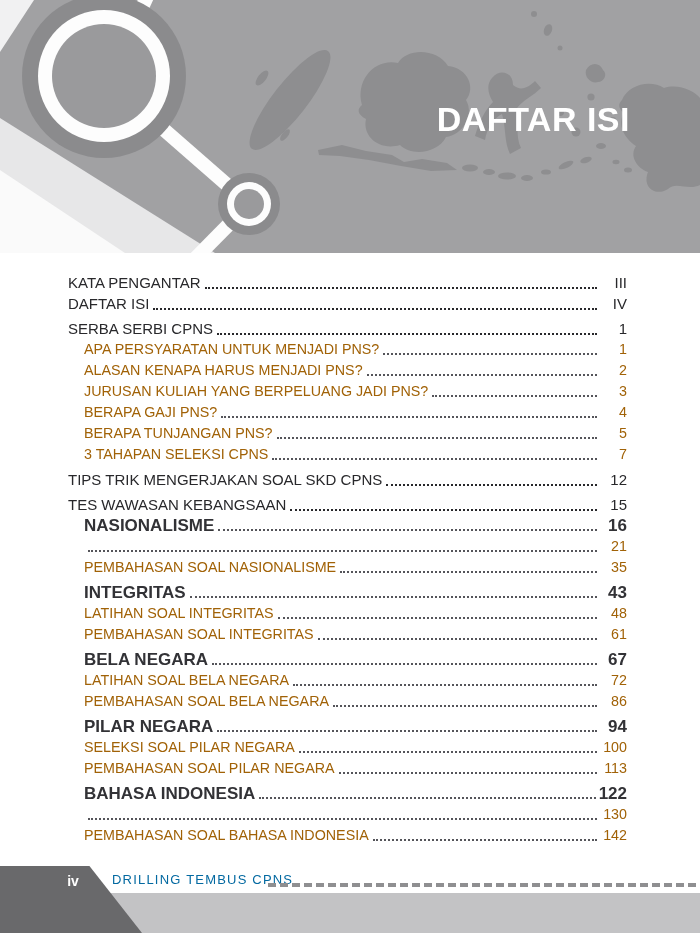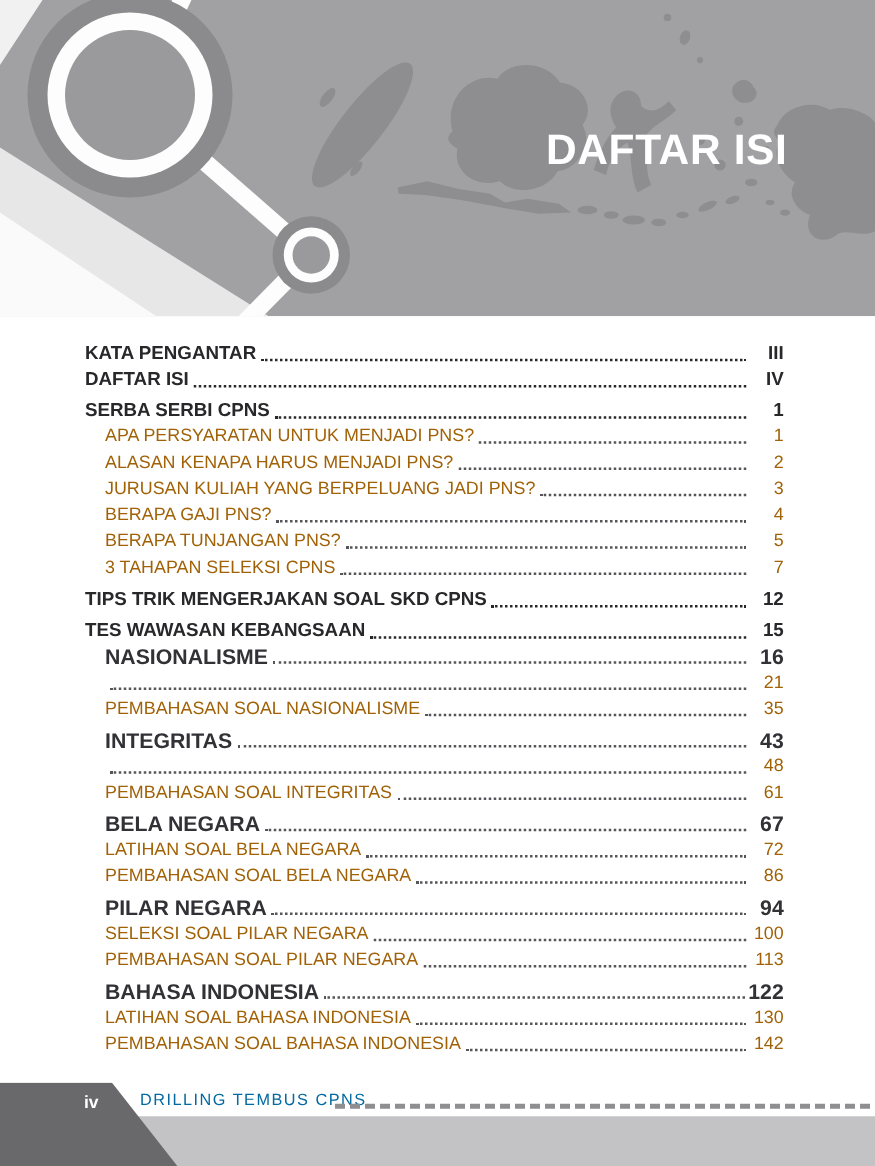--- a/index.html
+++ b/index.html
@@ -9,21 +9,21 @@
   }
   
   .banner{position:absolute;top:0;left:0;width:700px;height:253px;}
   .banner svg{display:block;}
   
   .toc{position:absolute;top:272px;left:68px;width:559px;}
   .row{display:flex;height:21px;line-height:21px;}
   .row .t{white-space:nowrap;}
   .row .leader{flex:1 1 auto;border-bottom:2px dotted #55555a;margin:0 3px 5px 4px;}
   .row .p{text-align:right;min-width:27px;white-space:nowrap;}
-  .main{font-weight:bold;font-size:15px;color:#28282b;}
+  .main{font-weight:normal;font-size:15px;color:#28282b;}
   .main .leader{border-bottom:2.6px dotted #28282b;margin-bottom:4.5px;}
   .sub{font-size:14.3px;color:#a16207;}
   .sub .t,.sub .p{padding-left:0;}
   .sub,.subhead{padding-left:16px;}
   .subhead{font-size:17px;font-weight:bold;color:#323236;}
   .gap{margin-top:4px;}
   
   .footer-bar{position:absolute;left:0;top:893px;width:700px;height:40px;background:#c3c3c5;}
   .footer-tab{position:absolute;left:0;top:866px;width:142px;height:67px;background:#69696b;
     clip-path:polygon(0 0,63% 0,100% 100%,0 100%);z-index:2;}
@@ -184,20 +184,21 @@
       <span class="leader"></span>
       <span class="p">35</span>
     </div>
 
   <div class="row subhead gap">
       <span class="t">INTEGRITAS</span>
       <span class="leader"></span>
       <span class="p">43</span>
     </div>
   <div class="row sub">
+      <span class="t">LATIHAN SOAL INTEGRITAS</span>
       <span class="leader"></span>
       <span class="p">48</span>
     </div>
   <div class="row sub">
       <span class="t">PEMBAHASAN SOAL INTEGRITAS</span>
       <span class="leader"></span>
       <span class="p">61</span>
     </div>
 
   <div class="row subhead gap">
@@ -231,21 +232,20 @@
       <span class="leader"></span>
       <span class="p">113</span>
     </div>
 
   <div class="row subhead gap">
       <span class="t">BAHASA INDONESIA</span>
       <span class="leader"></span>
       <span class="p">122</span>
     </div>
   <div class="row sub">
-      <span class="t">LATIHAN SOAL BAHASA INDONESIA</span>
       <span class="leader"></span>
       <span class="p">130</span>
     </div>
   <div class="row sub">
       <span class="t">PEMBAHASAN SOAL BAHASA INDONESIA</span>
       <span class="leader"></span>
       <span class="p">142</span>
     </div>
 </div>
 

